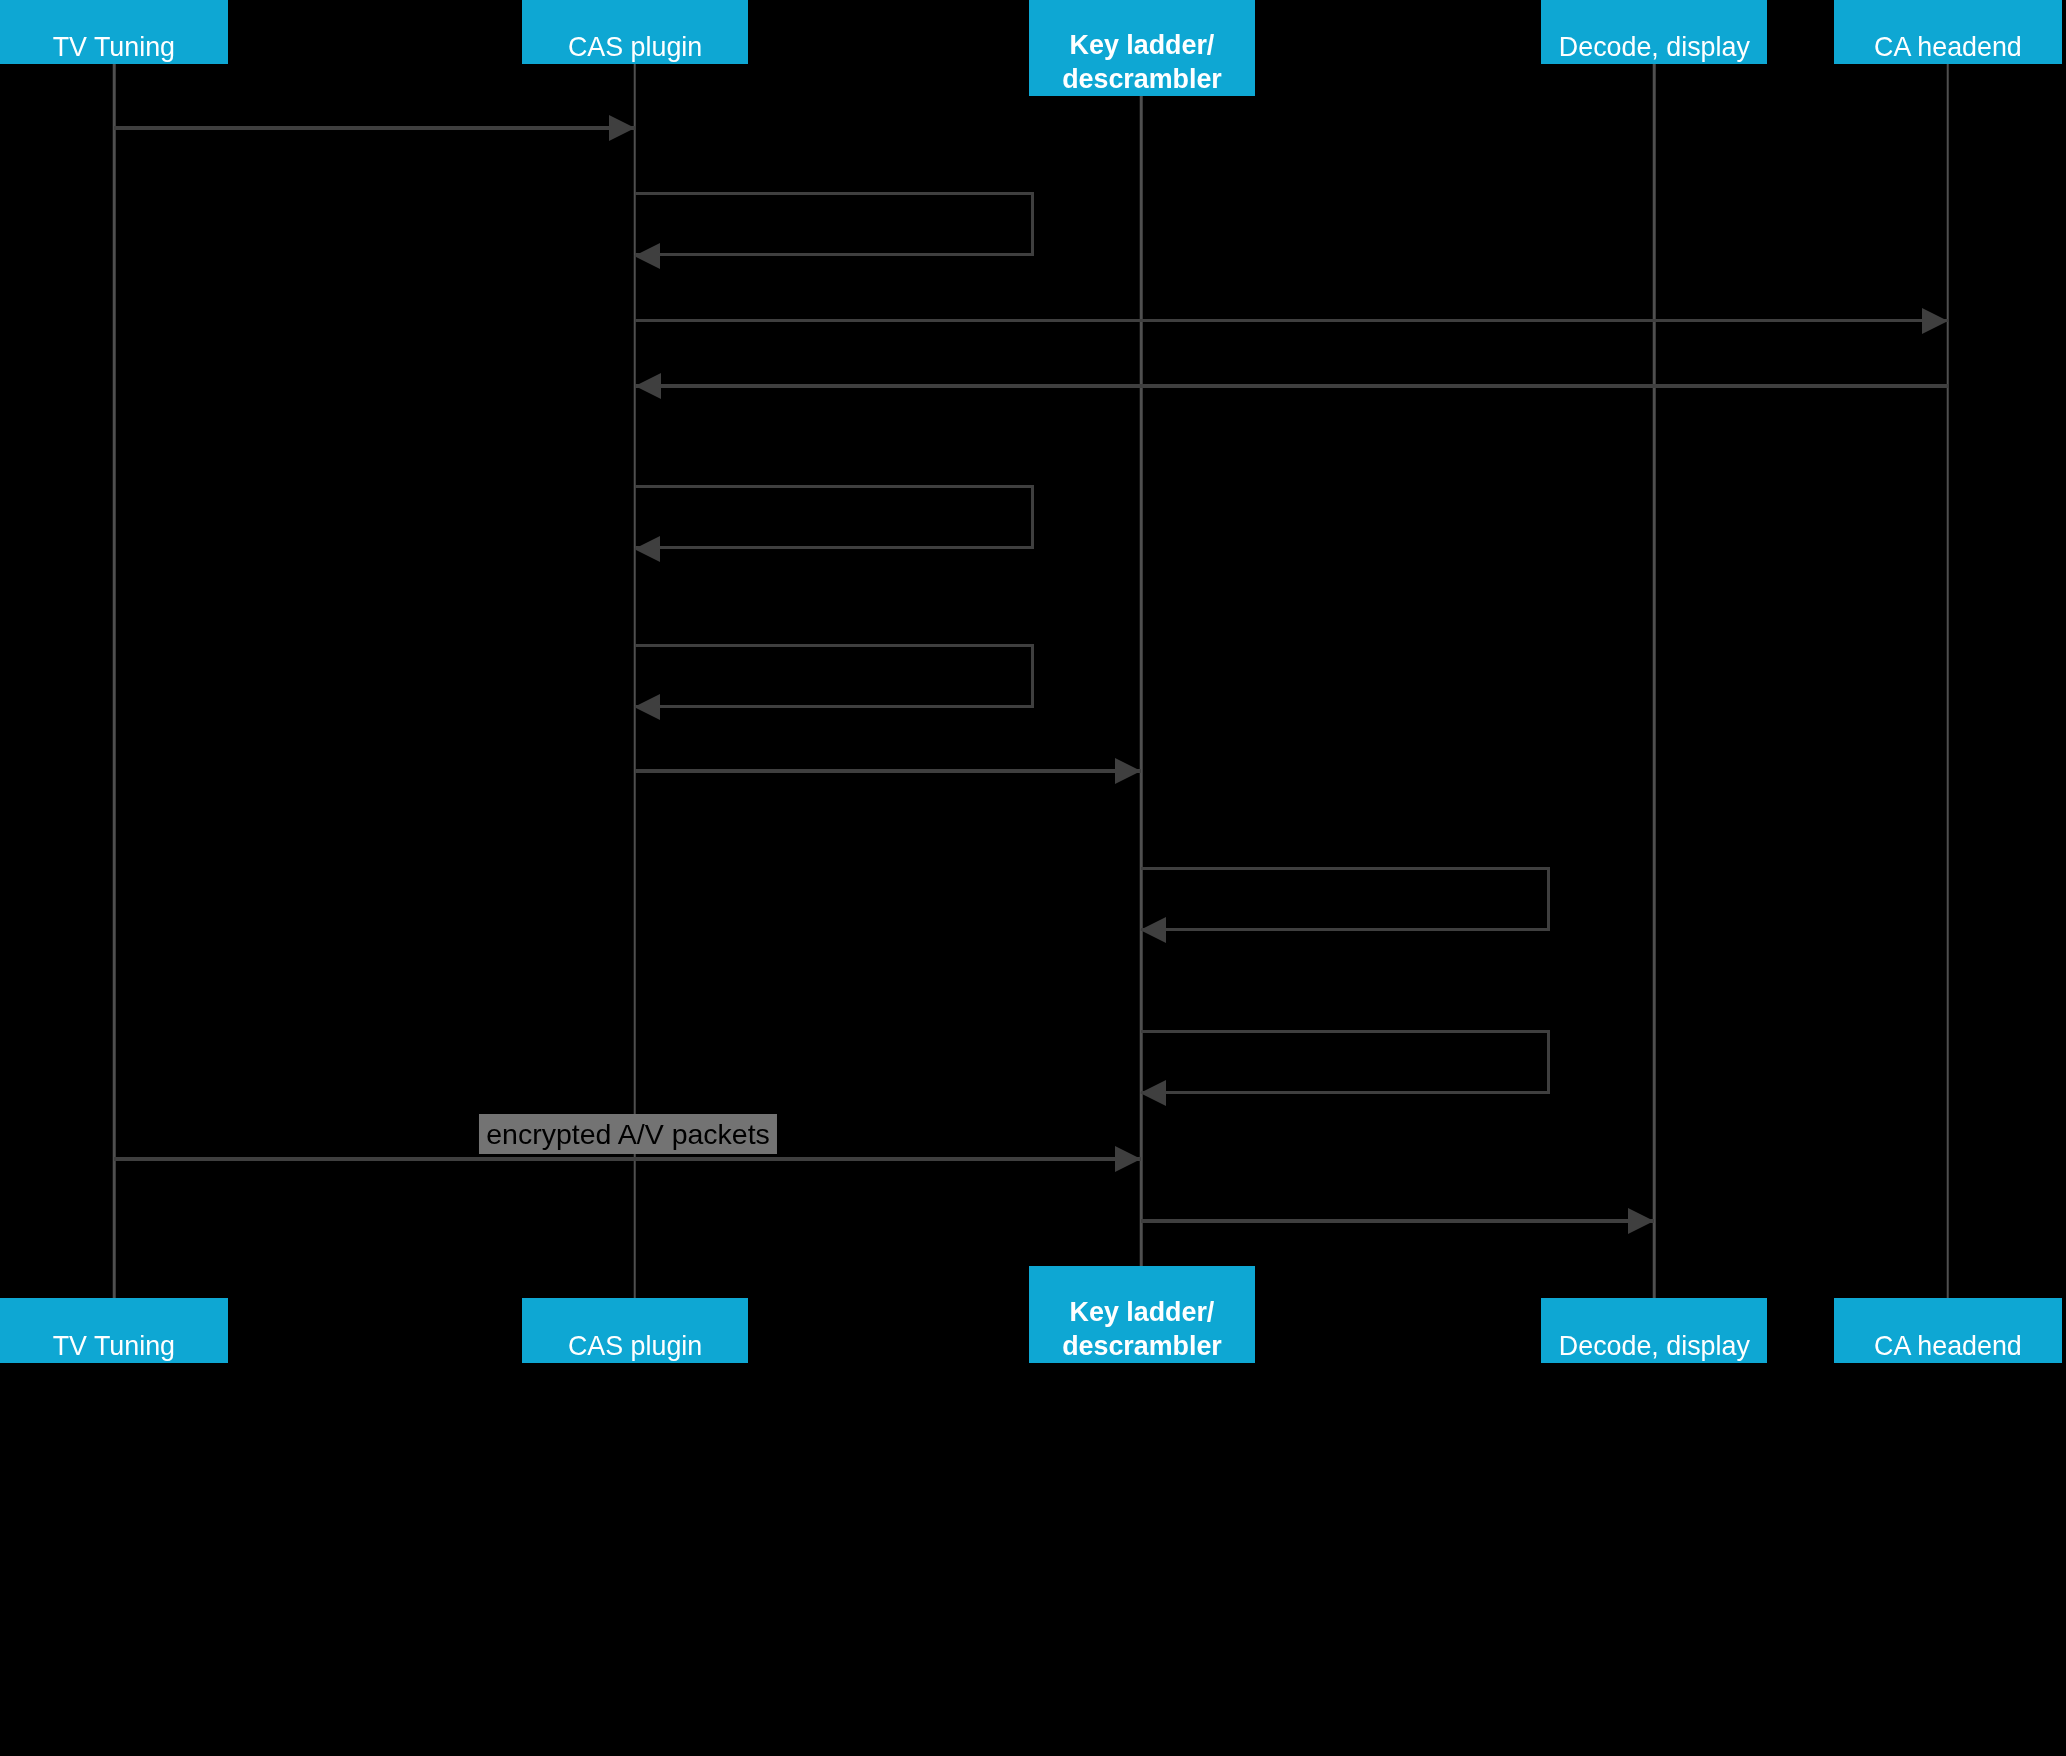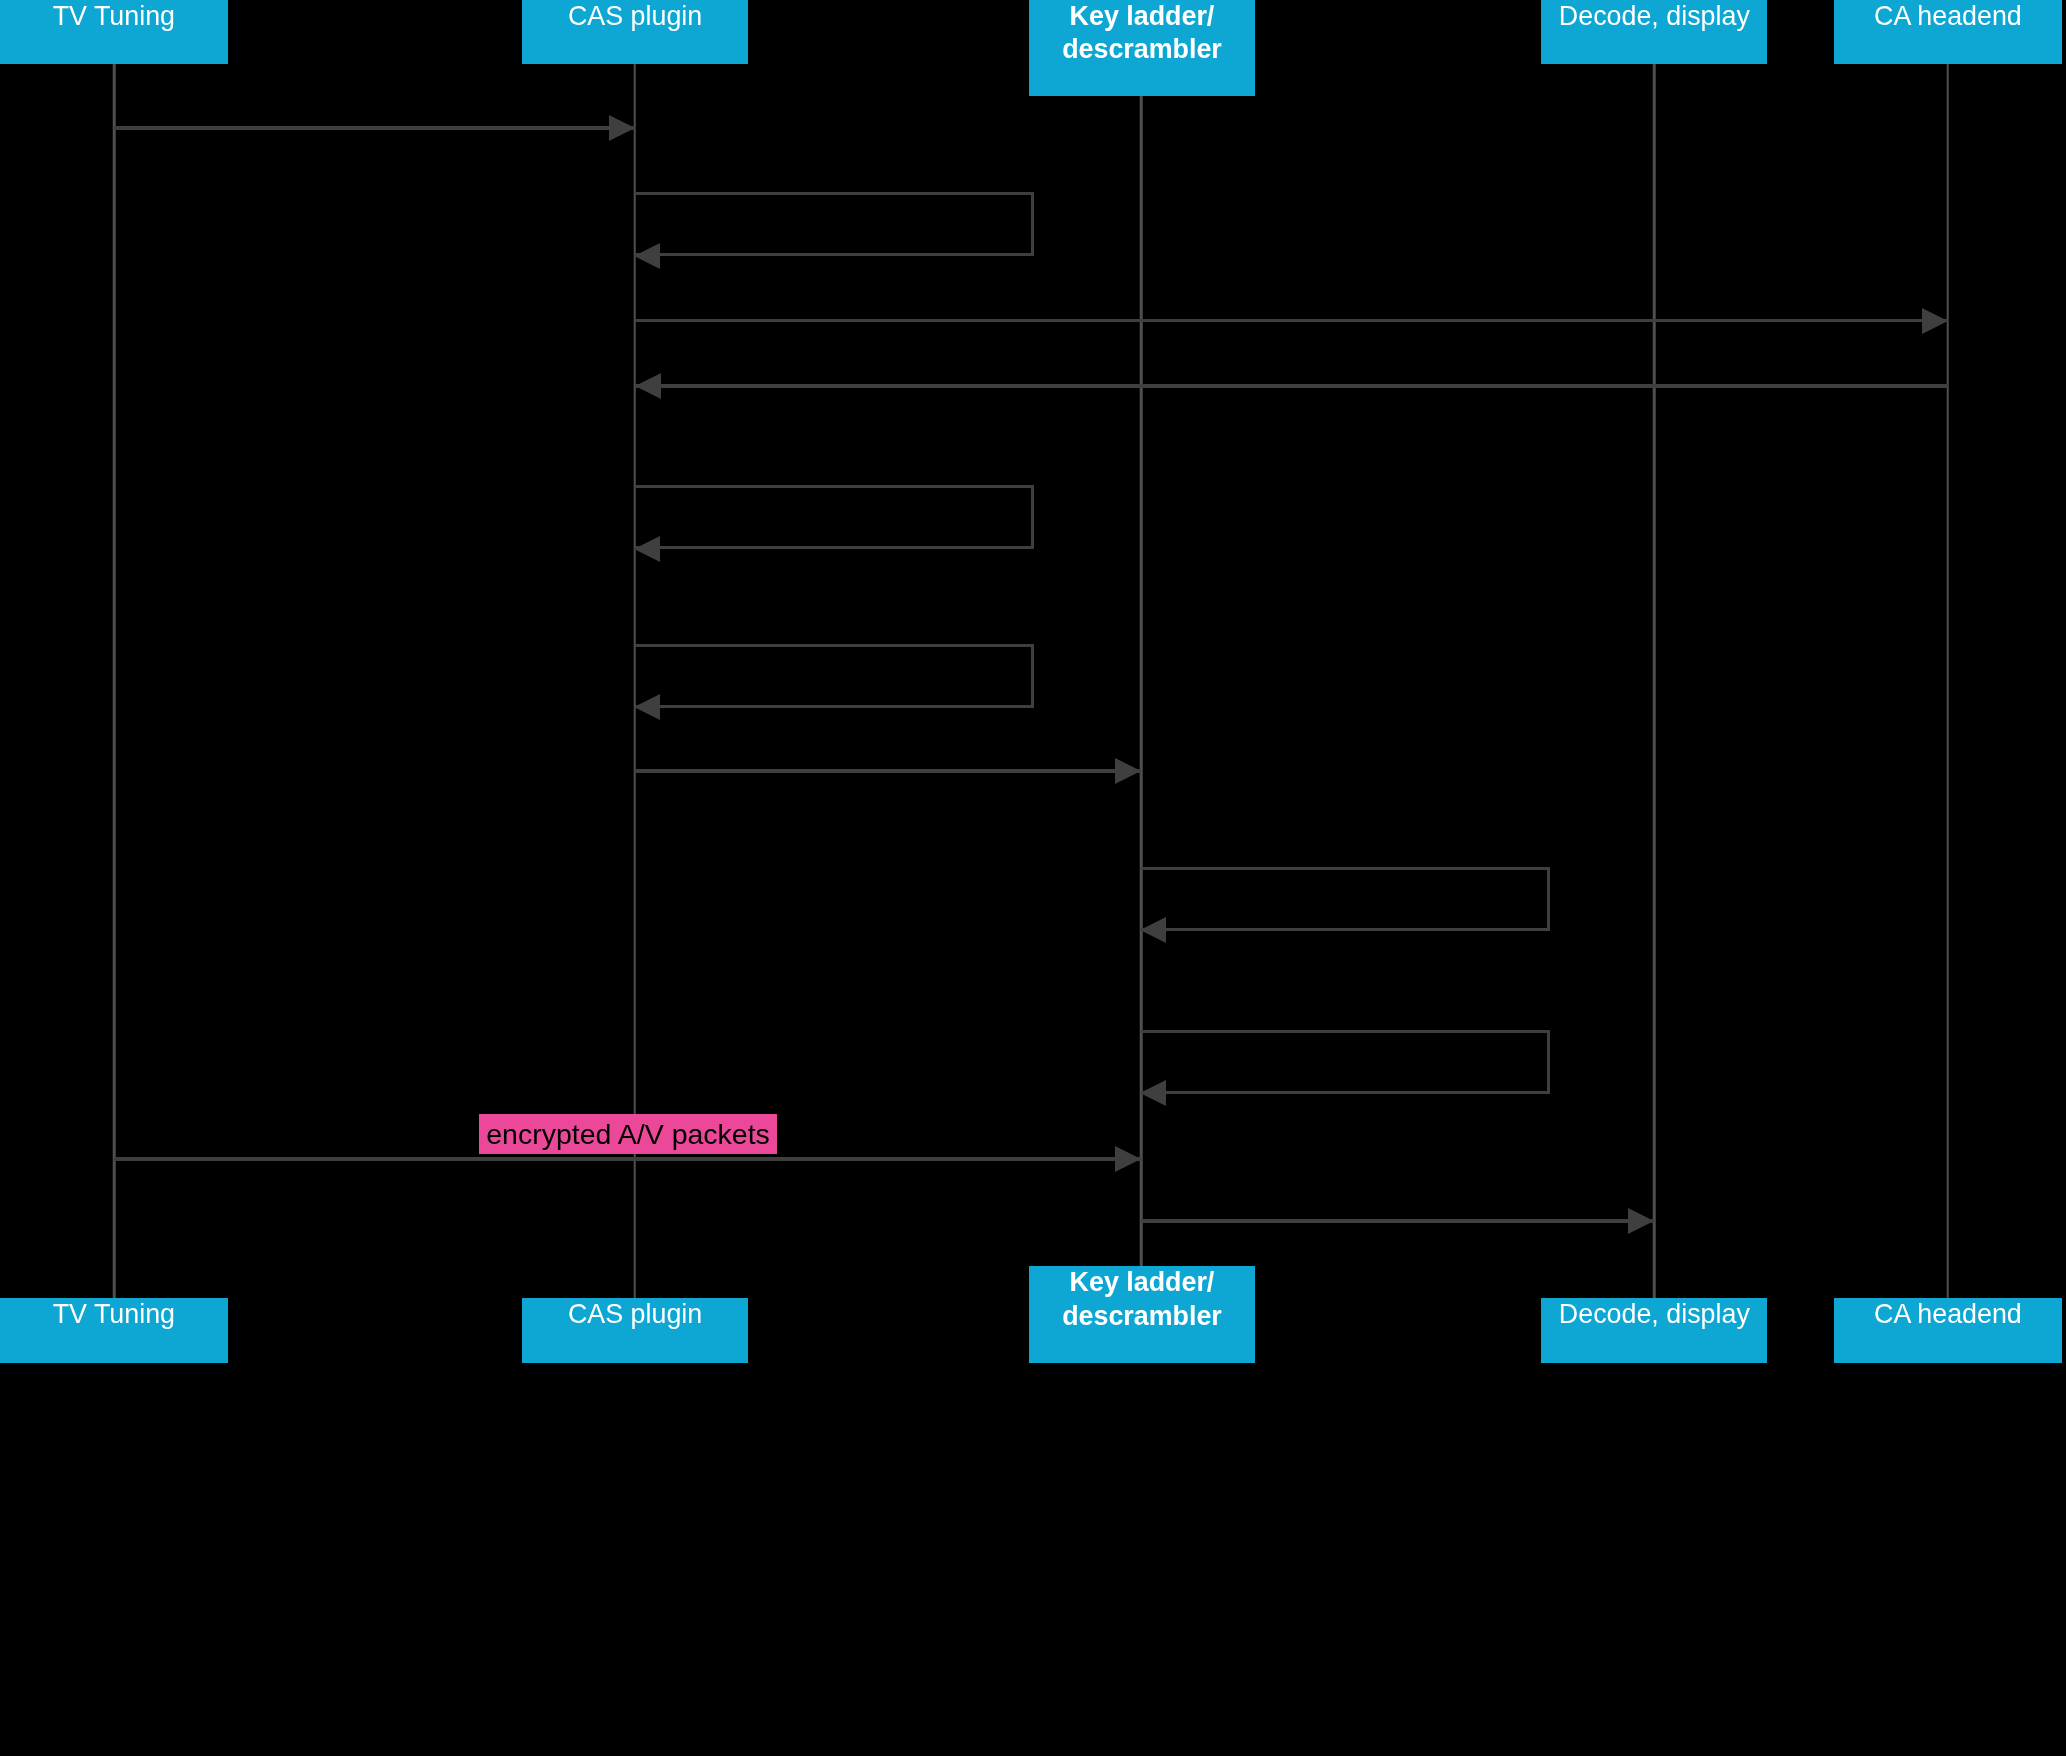--- a/index.html
+++ b/index.html
@@ -14,21 +14,21 @@
     background: #000000;
     overflow: hidden;
     font-family: "Liberation Sans", "DejaVu Sans", sans-serif;
   }
   
   .actor-box {
     position: absolute;
     background: #0ea7d3;
     color: #ffffff;
     display: flex;
-    align-items: flex-start;
+    align-items: flex-end;
     justify-content: center;
     text-align: center;
     box-sizing: border-box;
   }
   .actor-label {
     font-size: 1.3vw;
     line-height: 1.62vw;
     white-space: pre-line;
   }
   .h-single { height: 4.70%; }
@@ -100,21 +100,21 @@
     height: 0;
     border-top: 0.66vw solid transparent;
     border-bottom: 0.66vw solid transparent;
     border-right: 1.28vw solid #3f3f3f;
   }
   .loop-cas { left: 30.73%; width: 19.31%; }
   .loop-key { left: 55.24%; width: 19.80%; }
   
   .msg-label {
     position: absolute;
-    background: #ec4899;
+    background: #737373;
     color: #000000;
     font-size: 1.38vw;
     line-height: 1.68vw;
     padding: 0.12vw 0.35vw;
     transform: translateX(-50%);
     white-space: nowrap;
   }
 </style>
 </head>
 <body>

